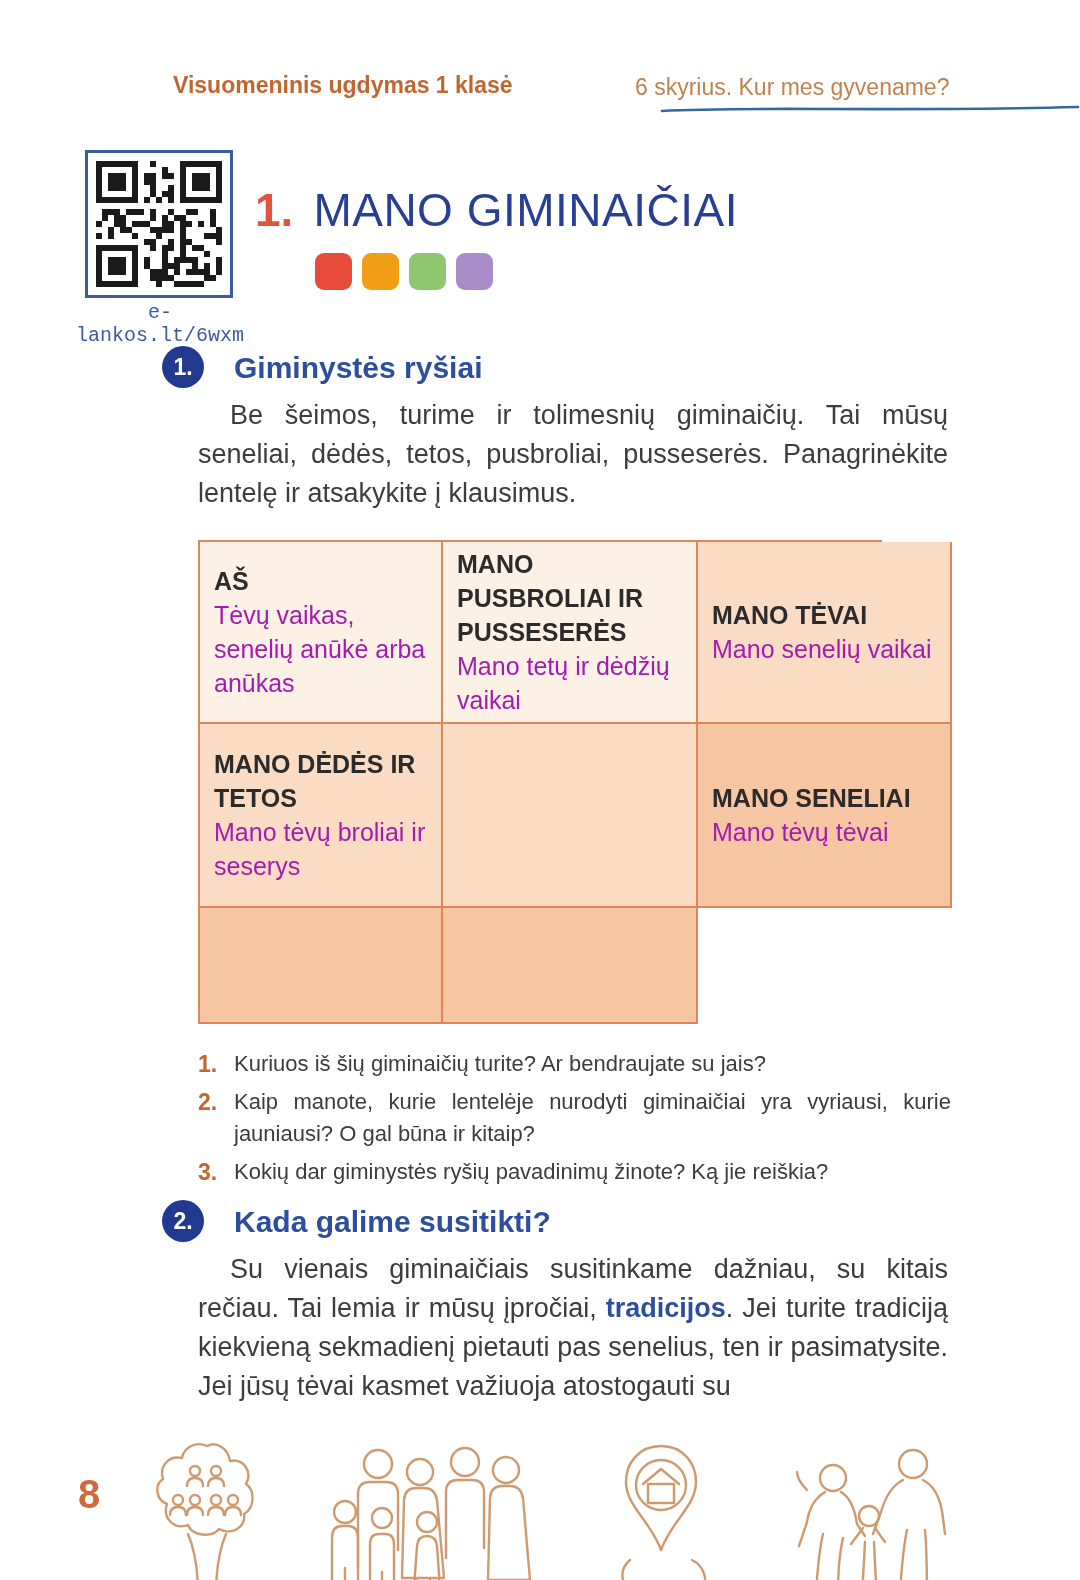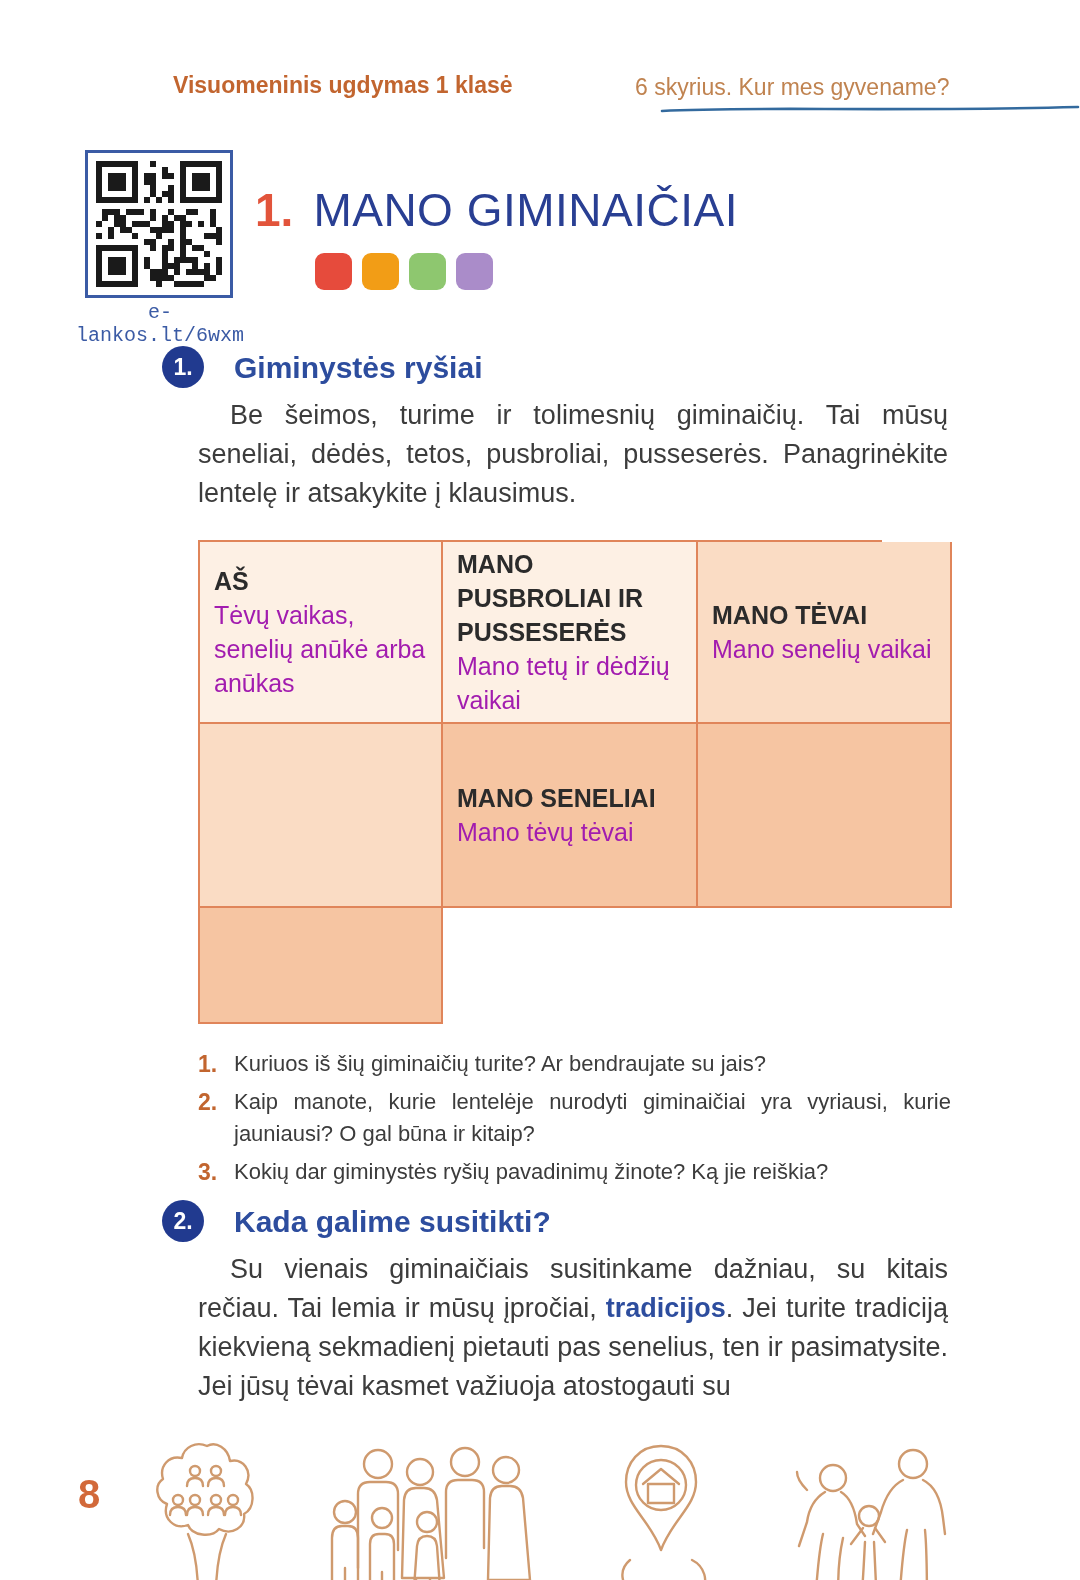--- a/index.html
+++ b/index.html
@@ -328,20 +328,24 @@
     <span class="d">Tėvų vaikas, senelių anūkė arba anūkas</span>
   </div>
   <div class="cell r1">
     <span class="t">MANO PUSBROLIAI IR PUSSESERĖS</span>
     <span class="d">Mano tetų ir dėdžių vaikai</span>
   </div>
   <div class="cell r2">
     <span class="t">MANO TĖVAI</span>
     <span class="d">Mano senelių vaikai</span>
   </div>
+  <div class="cell r2">
+    <span class="t">MANO DĖDĖS IR TETOS</span>
+    <span class="d">Mano tėvų broliai ir seserys</span>
+  </div>
   <div class="cell r2"></div>
   <div class="cell r3">
     <span class="t">MANO SENELIAI</span>
     <span class="d">Mano tėvų tėvai</span>
   </div>
   <div class="cell r3"></div>
   <div class="cell r3"></div>
 </div>
 
 <ol class="abs questions">

